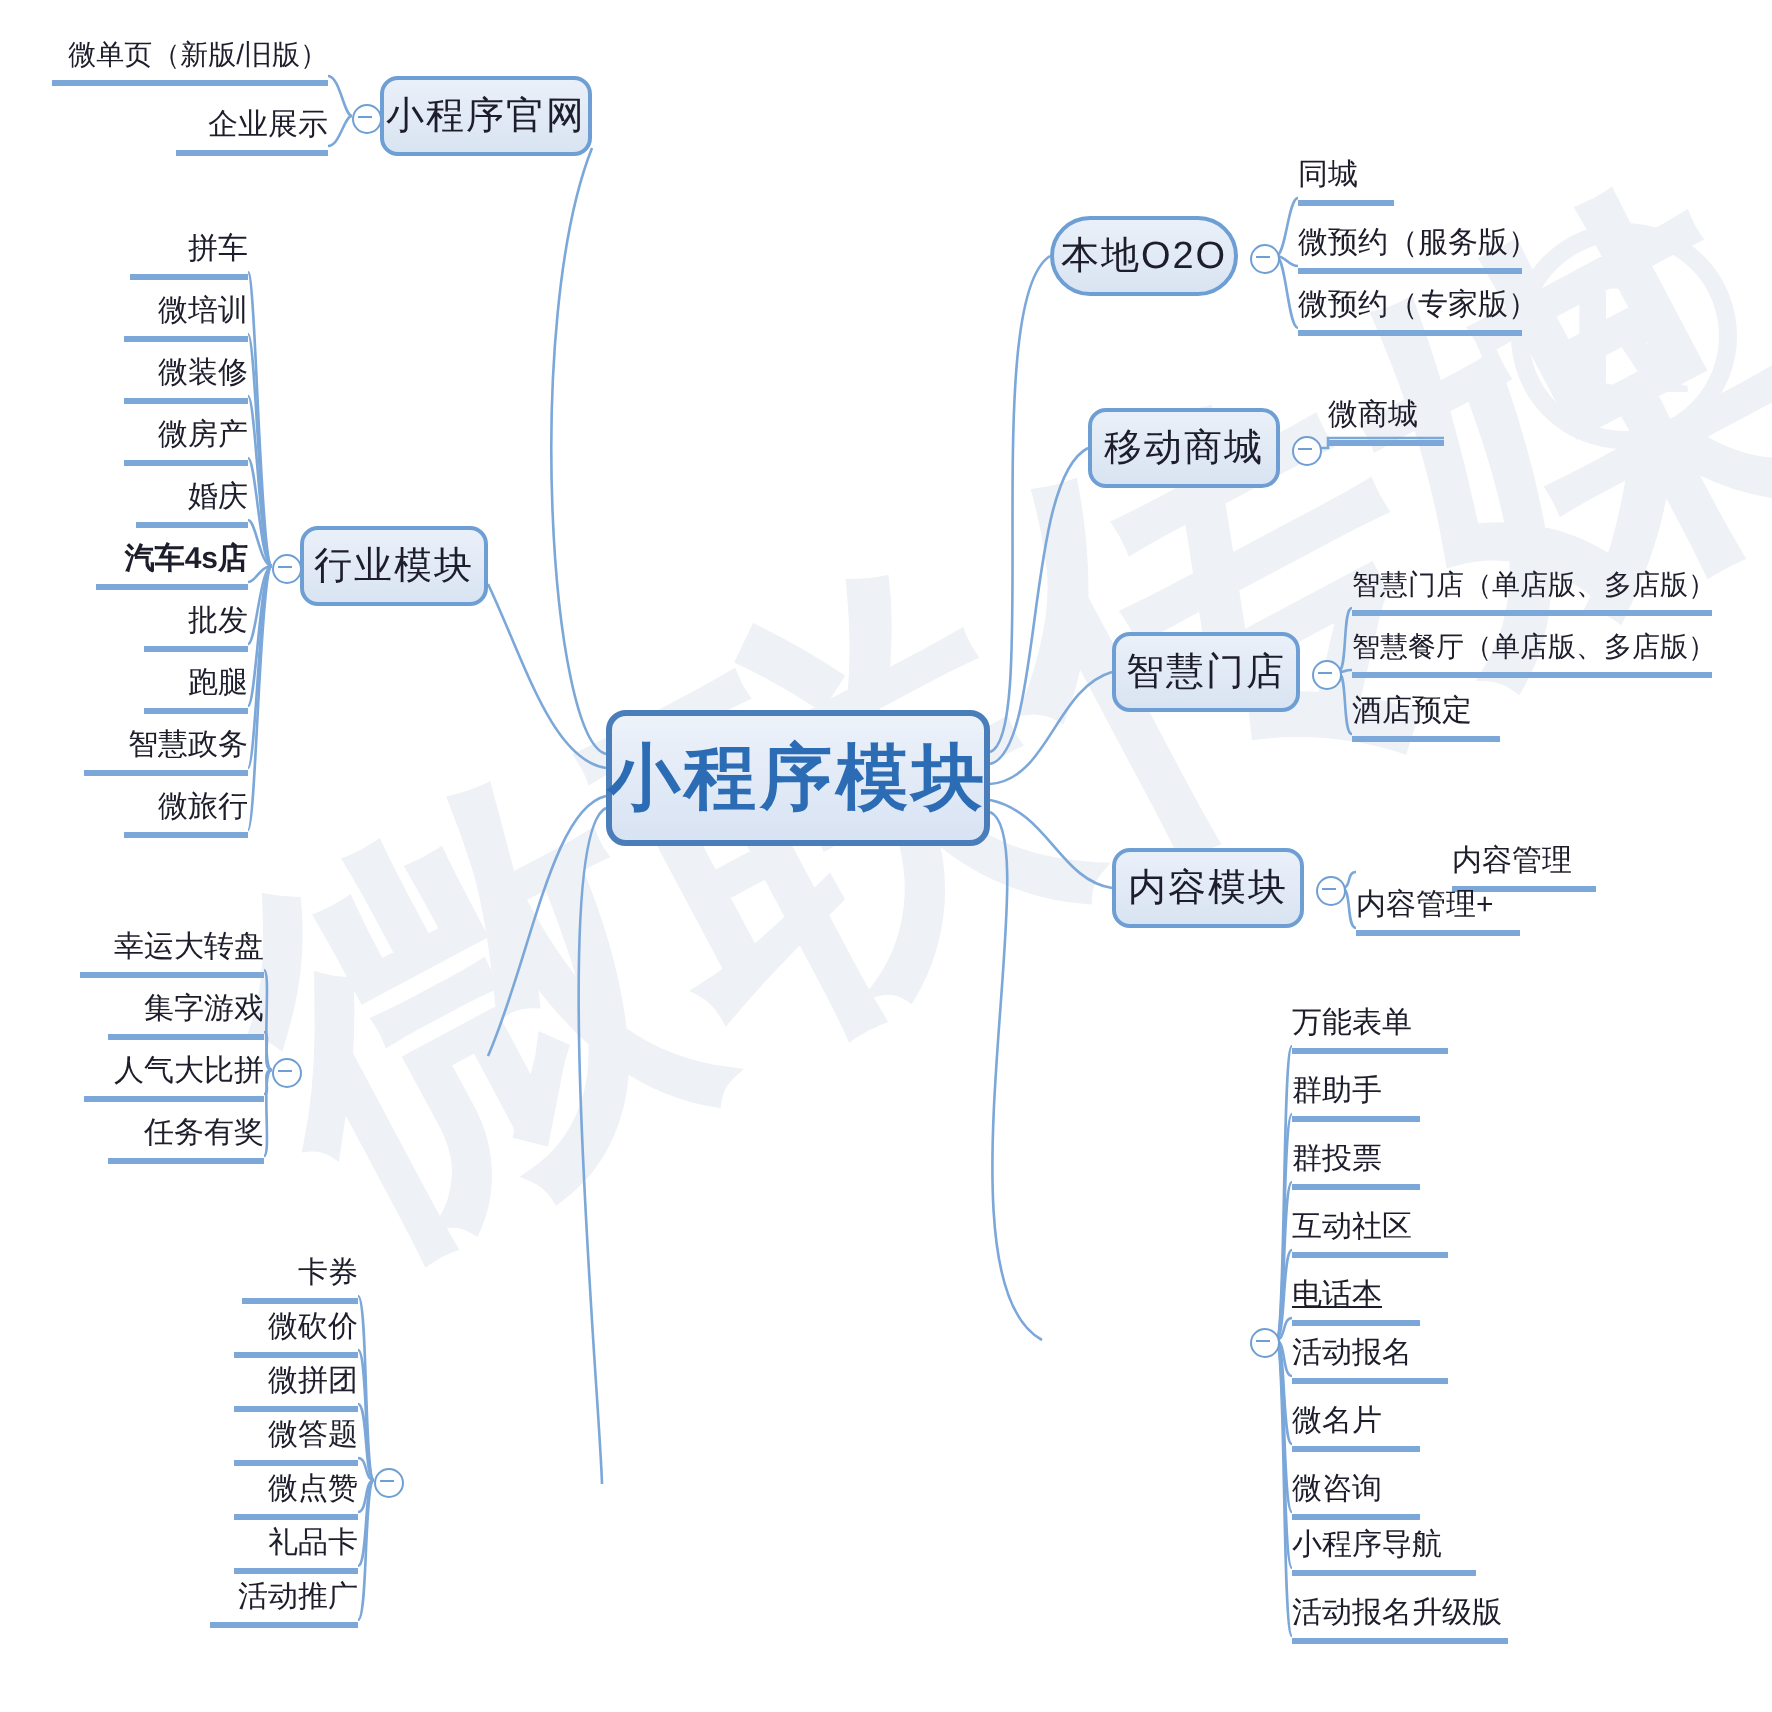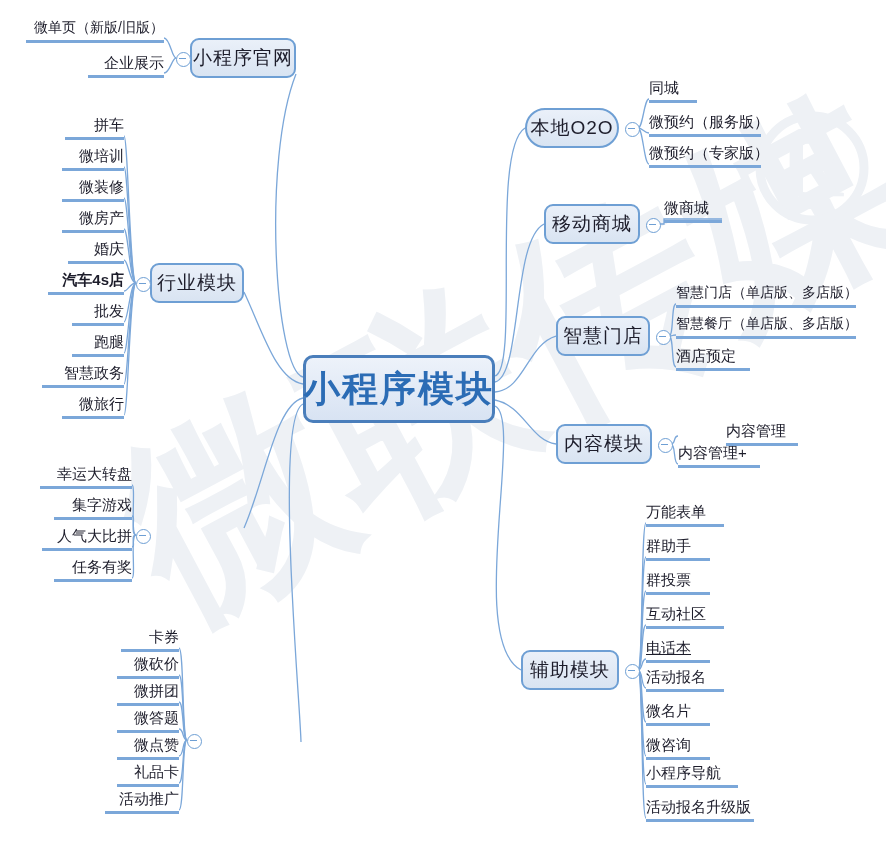--- a/index.html
+++ b/index.html
@@ -177,21 +177,20 @@
   <div id="nodes">
 
     <div class="node root" id="root-node" style="left: 303px; top: 355px; width: 192px; height: 68px;">小程序模块</div>
 
     <div class="node branch" id="branch-official-site" style="left: 190px; top: 38px; width: 106px; height: 40px;">小程序官网</div>
     <div class="node branch" id="branch-industry-module" style="left: 150px; top: 263px; width: 94px; height: 40px;">行业模块</div>
     <div class="node branch" id="branch-local-o2o" style="left: 525px; top: 108px; width: 94px; height: 40px; border-radius: 20px;">本地O2O</div>
     <div class="node branch" id="branch-mobile-mall" style="left: 544px; top: 204px; width: 96px; height: 40px;">移动商城</div>
     <div class="node branch" id="branch-smart-store" style="left: 556px; top: 316px; width: 94px; height: 40px;">智慧门店</div>
     <div class="node branch" id="branch-content-module" style="left: 556px; top: 424px; width: 96px; height: 40px;">内容模块</div>
-    <div class="node branch" id="branch-auxiliary-module" style="left: 521px; top: 650px; width: 98px; height: 40px;">辅助模块</div>
 
     <div class="toggle" id="toggle-official-site" style="left: 176px; top: 52px;"></div>
     <div class="toggle" id="toggle-industry-module" style="left: 136px; top: 277px;"></div>
     <div class="toggle" id="toggle-marketing-plugin" style="left: 136px; top: 529px;"></div>
     <div class="toggle" id="toggle-marketing-module" style="left: 187px; top: 734px;"></div>
     <div class="toggle" id="toggle-local-o2o" style="left: 625px; top: 122px;"></div>
     <div class="toggle" id="toggle-mobile-mall" style="left: 646px; top: 218px;"></div>
     <div class="toggle" id="toggle-smart-store" style="left: 656px; top: 330px;"></div>
     <div class="toggle" id="toggle-content-module" style="left: 658px; top: 438px;"></div>
     <div class="toggle" id="toggle-auxiliary-module" style="left: 625px; top: 664px;"></div>

